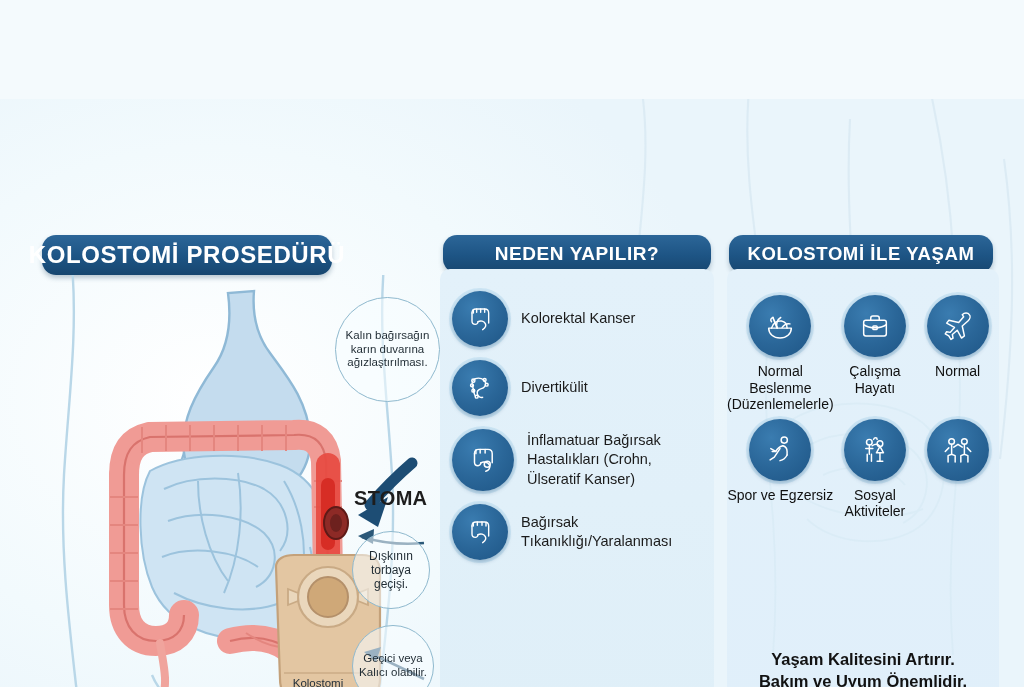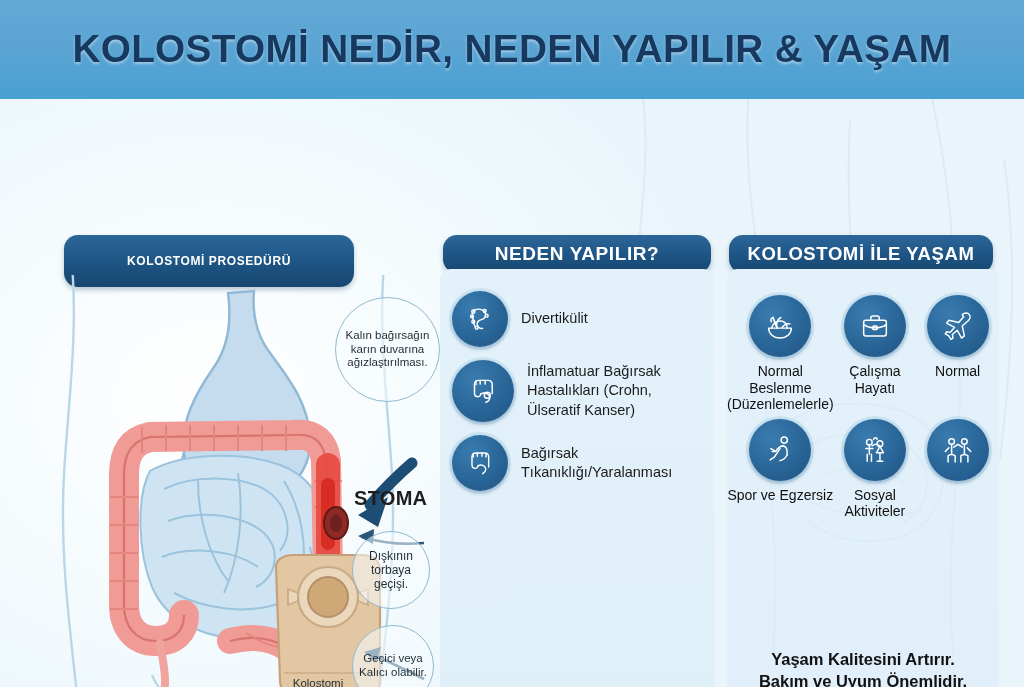--- a/index.html
+++ b/index.html
@@ -65,21 +65,21 @@
     letter-spacing: 0.6px;
     box-shadow: 0 3px 5px rgba(23,60,95,0.28);
     display: flex;
     align-items: center;
     justify-content: center;
     white-space: nowrap;
   }
 
   
   #left-col { position: absolute; left: 42px; top: 136px; width: 392px; height: 500px; }
-  #left-header { width: 290px; height: 52px; font-size: 12px; margin-left: 22px; }
+  #left-header { width: 290px; height: 40px; font-size: 24px; }
 
   .bubble {
     position: absolute;
     border-radius: 50%;
     border: 1.7px solid #8fb9ce;
     background: rgba(248,253,255,0.55);
     display: flex;
     align-items: center;
     justify-content: center;
     text-align: center;
@@ -199,23 +199,20 @@
     font-weight: bold;
     color: #121212;
     line-height: 1.33;
   }
 </style>
 </head>
 <body>
 
 <div id="page">
 
-  <div id="title-band">
-    <div id="title-text">KOLOSTOMİ NEDİR, NEDEN YAPILIR &amp; YAŞAM</div>
-  </div>
 
   <div id="body-area">
 
     <svg class="watermark" style="left:600px; top:0; width:424px; height:588px;" viewBox="0 0 424 588">
       <g fill="none" stroke="#cfe3ef" stroke-width="2.2">
         <path d="M40 -20 C 55 60, 35 150, 30 240 C 26 330, 40 430, 48 520 C 52 560, 54 580, 54 600"></path>
         <path d="M150 -20 C 140 70, 160 160, 170 250"></path>
         <path d="M250 20 C 245 110, 255 200, 262 290 C 268 380, 258 470, 250 560"></path>
         <path d="M330 -10 C 350 80, 360 180, 352 280 C 345 380, 352 480, 360 590"></path>
         <path d="M404 60 C 418 160, 412 260, 400 360"></path>
@@ -353,20 +350,31 @@
 
       <div id="bag-label" style="white-space: pre-line;">Kolostomi
 torbası</div>
     </div>
 
     <div id="mid-header" class="pill">NEDEN YAPILIR?</div>
 
     <div id="mid-panel">
       <div class="reason-list">
 
+        <div class="reason-row">
+          <div class="icon-circle ic-56">
+            <svg viewBox="0 0 48 48" width="32" height="32" fill="none" stroke="#ffffff" stroke-width="2.1" stroke-linecap="round" stroke-linejoin="round">
+              <path d="M12 15 C12 11 14 9 18 9 L31 9 C35 9 37 11 37 15 L37 30"></path>
+              <path d="M12 15 L12 27 C12 30 14 32 17 32 C19 32 21 30 21 28"></path>
+              <path d="M21 28 C25 26 30 27 32 31 C34 35 31 38 28 40"></path>
+              <path d="M14 10 L14 15 M19 9 L19 14 M25 9 L25 14 M31 9 L31 14"></path>
+            </svg>
+          </div>
+          <div class="reason-text">Kolorektal Kanser</div>
+        </div>
 
         <div class="reason-row">
           <div class="icon-circle ic-56">
             <svg viewBox="0 0 48 48" width="32" height="32" fill="none" stroke="#ffffff" stroke-width="2.1" stroke-linecap="round" stroke-linejoin="round">
               <path d="M17 10 C23 8 30 10 32 15 C34 20 30 24 26 25 C22 26 19 29 20 33 C21 37 25 39 28 38"></path>
               <path d="M17 10 C13 12 11 17 13 22 C15 27 14 32 17 36"></path>
               <circle cx="14" cy="13" r="2.4"></circle>
                 <circle cx="12" cy="20" r="2.2"></circle>
               <circle cx="14" cy="28" r="2.2"></circle>
                 <circle cx="19" cy="37" r="2.2"></circle>

